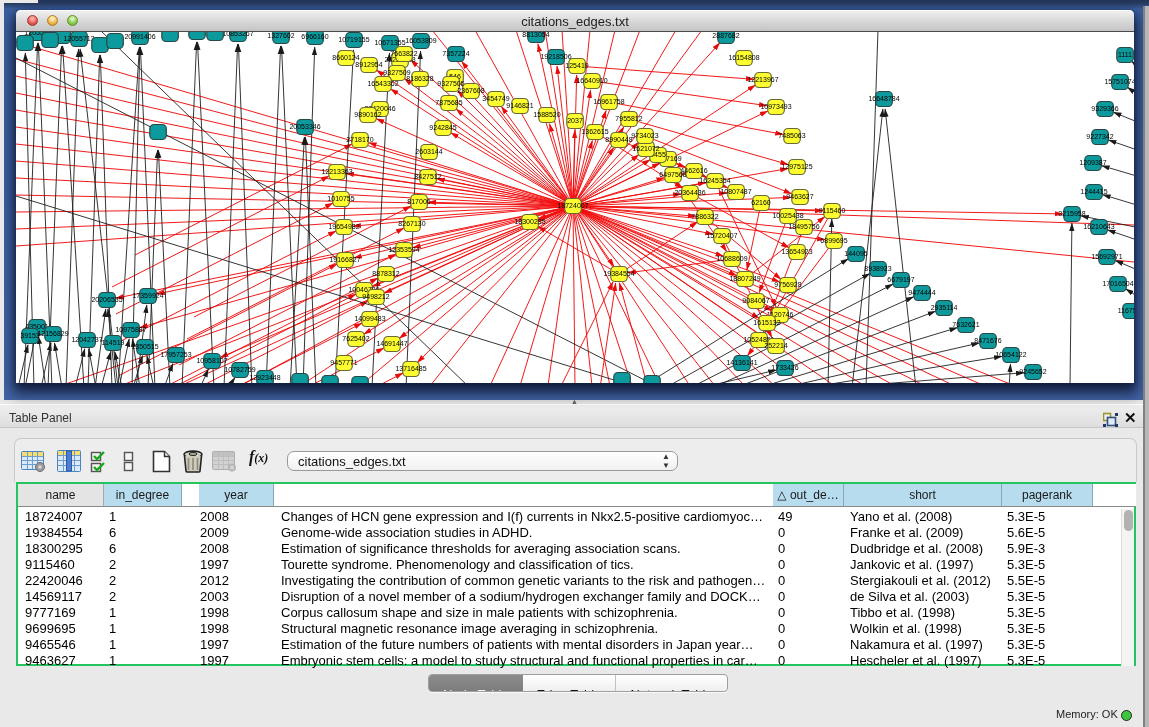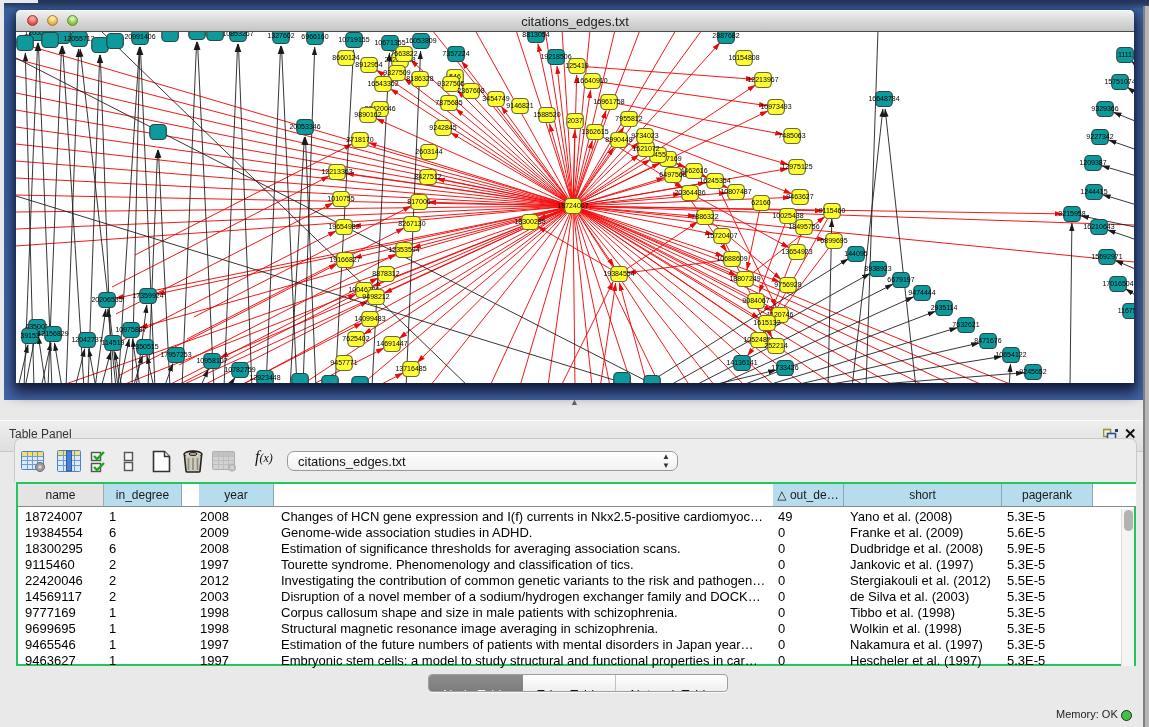--- a/index.html
+++ b/index.html
@@ -20,21 +20,21 @@
 .tl.y{left:31px;background:radial-gradient(circle at 50% 30%,#fbe9b0 0 18%,#f1b853 55%,#c58a28);border:1px solid #ad7f25}
 .tl.g{left:51px;background:radial-gradient(circle at 50% 30%,#d4f3ae 0 18%,#8ecc57 55%,#5ba626);border:1px solid #5d9421}
 .canvas{position:absolute;left:0;top:22px;width:1118px;height:351px;background:#fff;overflow:hidden}
 .re{stroke:#f20d0d;stroke-width:0.95;fill:none}
 .bk{stroke:#1f1f1f;stroke-width:0.9;fill:none}
 .nt{fill:#0d9a9c;stroke:#284848;stroke-width:1.2}
 .ny{fill:#fdfd2f;stroke:#6a6a35;stroke-width:1.2}
 .nl{font-size:7px;fill:#000;text-anchor:middle;font-family:"Liberation Sans",sans-serif}
 .panel{position:absolute;left:0;top:400px;width:1149px;height:327px;background:#e9e9e9}
 .caret{position:absolute;left:570px;top:-3px;color:#666;font-size:9px}
-.phead{position:absolute;left:0;top:20px;width:1149px;height:32px;
+.phead{position:absolute;left:0;top:4px;width:1149px;height:24px;
  background:linear-gradient(#efefef,#dedede);border-bottom:1px solid #c6c6c6;border-top:1px solid #fdfdfd}
 .phead .t{position:absolute;left:9px;top:6px;font-size:12px;color:#333}
 .pclose{position:absolute;left:1124px;top:4px;font-size:15px;font-weight:bold;color:#111}
 .toolbar{position:absolute;left:0;top:44px;width:1149px;height:36px}
 .toolcard{position:absolute;left:14px;top:38px;width:1123px;height:44px;background:#ededed;border:1px solid #c9c9c9;border-radius:7px 7px 0 0;border-bottom:none}
 .ic{position:absolute;top:6px}
 .combo{position:absolute;left:287px;top:7px;width:391px;height:20px;
  background:linear-gradient(#fff,#f1f1f1);border:1px solid #999;border-radius:7px}
 .combo .tx{position:absolute;left:10px;top:2px;font-size:13px;color:#111}
 .combo .st{position:absolute;right:7px;top:0px;font-size:8px;color:#333;line-height:9px;text-align:center}
@@ -631,21 +631,21 @@
     <path d="M2.5 6 l1.5 15 a1 1 0 0 0 1 1 h12 a1 1 0 0 0 1-1 l1.5-15" fill="#cfcbbb" stroke="#222" stroke-width="1.6"></path>
     <path d="M6.5 8v12 M11 8v12 M15.5 8v12" stroke="#8d8a7c" stroke-width="1.6"></path>
   </svg>
   <svg class="ic" style="left:212px" width="25" height="23" viewBox="0 0 25 23">
     <rect x="0.5" y="1.5" width="22" height="18" rx="1" fill="#d2d2d2" stroke="#adadad"></rect>
     <rect x="1" y="2" width="21" height="4" fill="#c2c2c2"></rect>
     <path d="M1 6.5h21M1 10.5h21M1 14.5h21M6.5 2v17M11.5 2v17M16.5 2v17" stroke="#bdbdbd" fill="none"></path>
     <circle cx="20" cy="17.5" r="4" fill="#b5b5b5"></circle>
     <path d="M18.3 15.8 l3.4 3.4 M21.7 15.8 l-3.4 3.4" stroke="#d9d9d9" stroke-width="1.3"></path>
   </svg>
-  <div class="ic" style="left:255px;top:4px;font-family:'Liberation Serif',serif;font-style:italic;font-weight:normal;font-size:16px;color:#111">f<span style="font-size:12px">(x)</span></div>
+  <div class="ic" style="left:249px;top:4px;font-family:'Liberation Serif',serif;font-style:italic;font-weight:bold;font-size:16px;color:#111">f<span style="font-size:12px">(x)</span></div>
   <div class="combo">
         <span class="tx">citations_edges.txt</span>
         <span class="st">▲<br>▼</span>
       </div>
  </div>
  <div class="tablebox">
   <div class="thead">
    <div class="th gray" style="left:0;width:86px">name</div>
    <div class="th" style="left:86px;width:78px">in_degree</div>
    <div class="th" style="left:181px;width:75px">year</div>
@@ -672,21 +672,21 @@
           <span class="c5">Franke et al. (2009)</span>
           <span class="c6">5.6E-5</span>
         </div>
         <div class="tr">
           <span class="c0">18300295</span>
           <span class="c1">6</span>
           <span class="c2">2008</span>
           <span class="c3">Estimation of significance thresholds for averaging association scans.</span>
           <span class="c4">0</span>
           <span class="c5">Dudbridge et al. (2008)</span>
-          <span class="c6">5.9E-5</span>
+          <span class="c6">5.9E-3</span>
         </div>
         <div class="tr">
           <span class="c0">9115460</span>
           <span class="c1">2</span>
           <span class="c2">1997</span>
           <span class="c3">Tourette syndrome. Phenomenology and classification of tics.</span>
           <span class="c4">0</span>
           <span class="c5">Jankovic et al. (1997)</span>
           <span class="c6">5.3E-5</span>
         </div>

